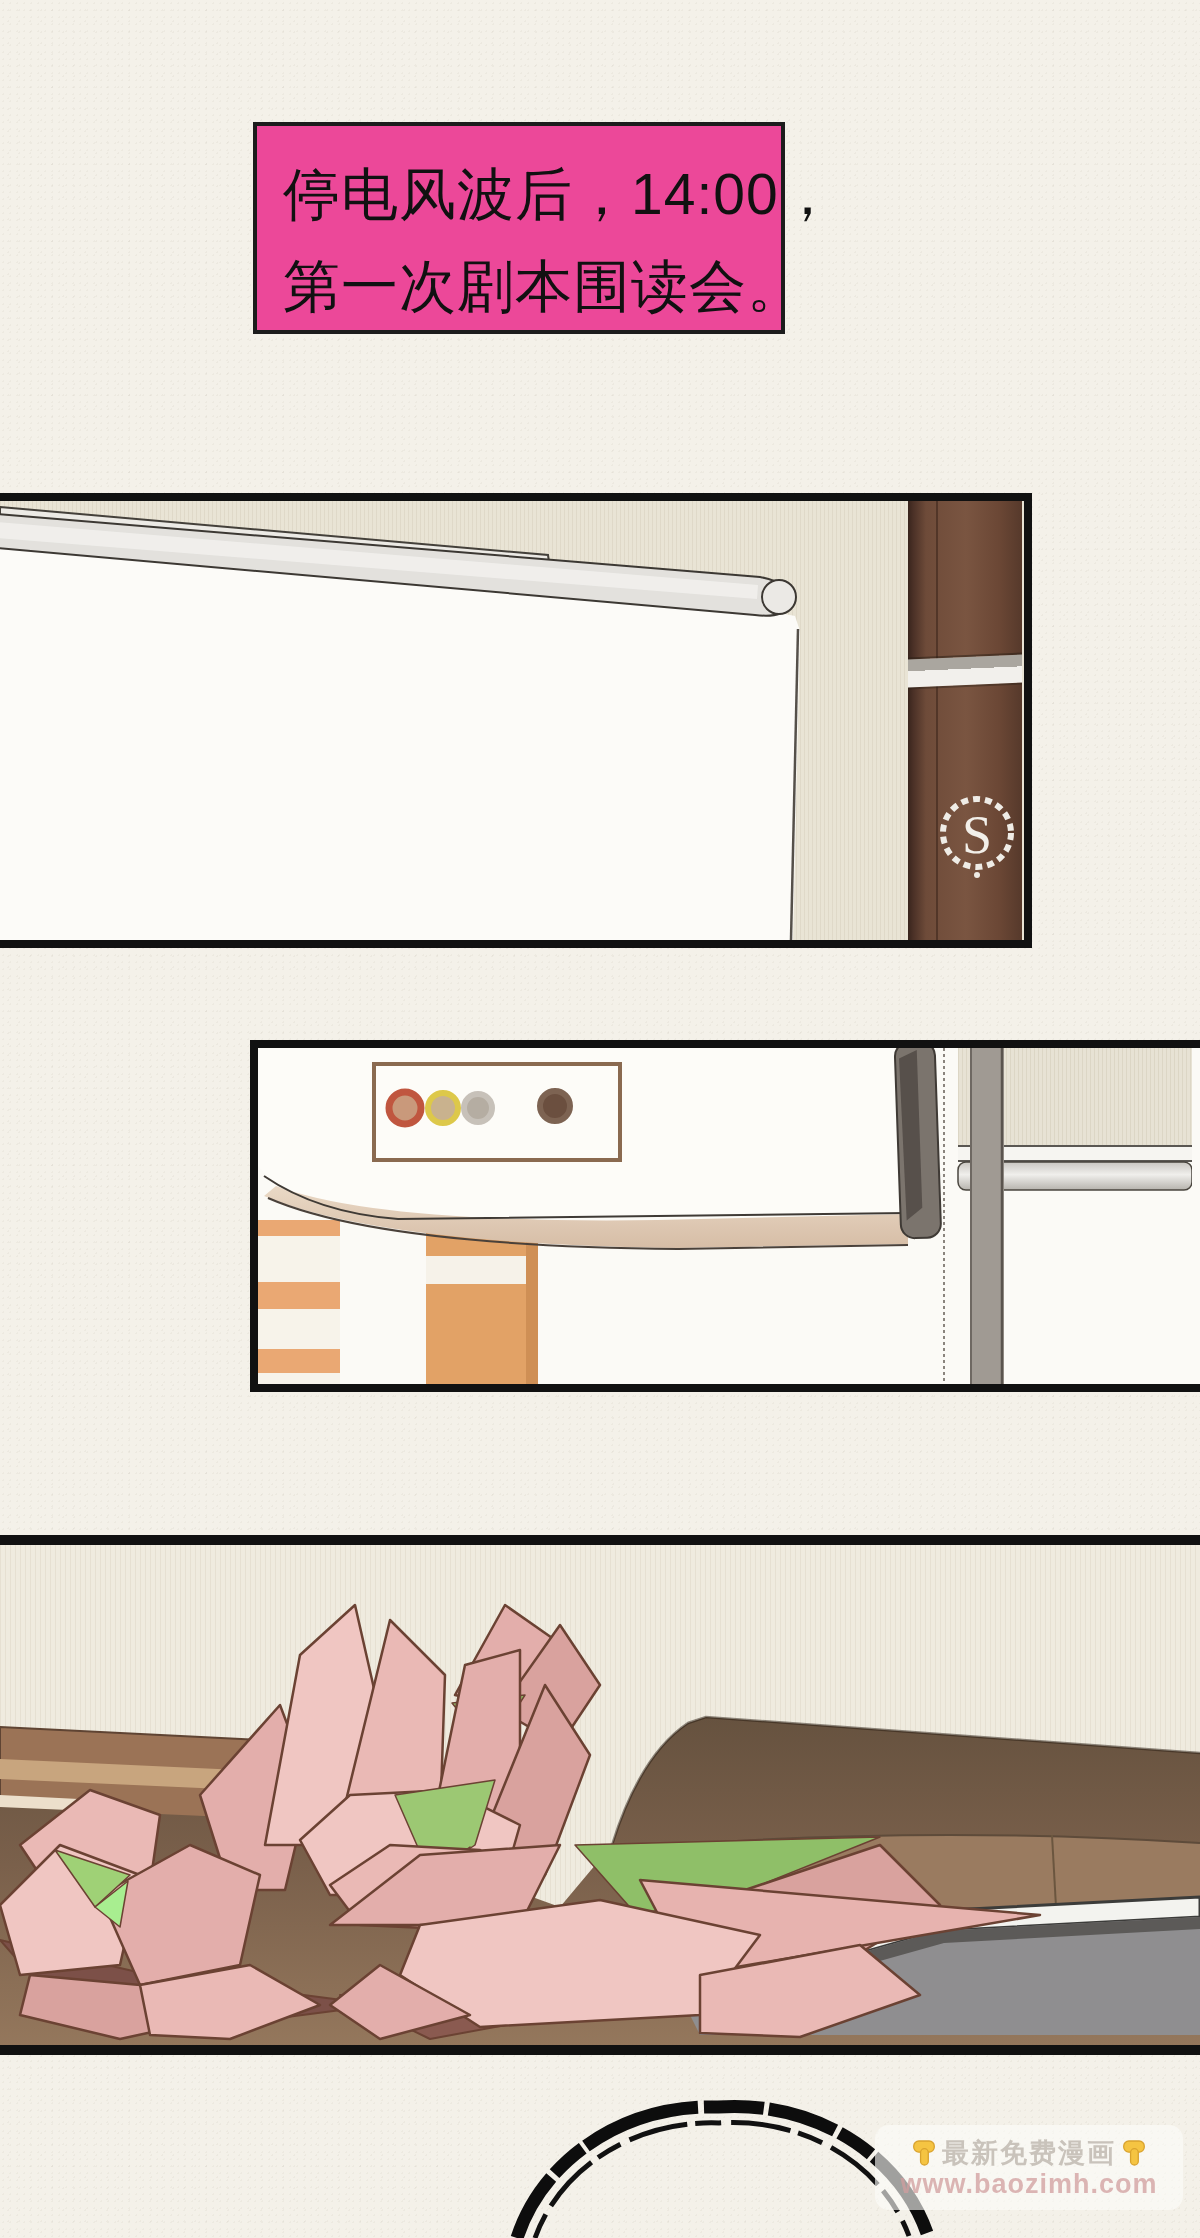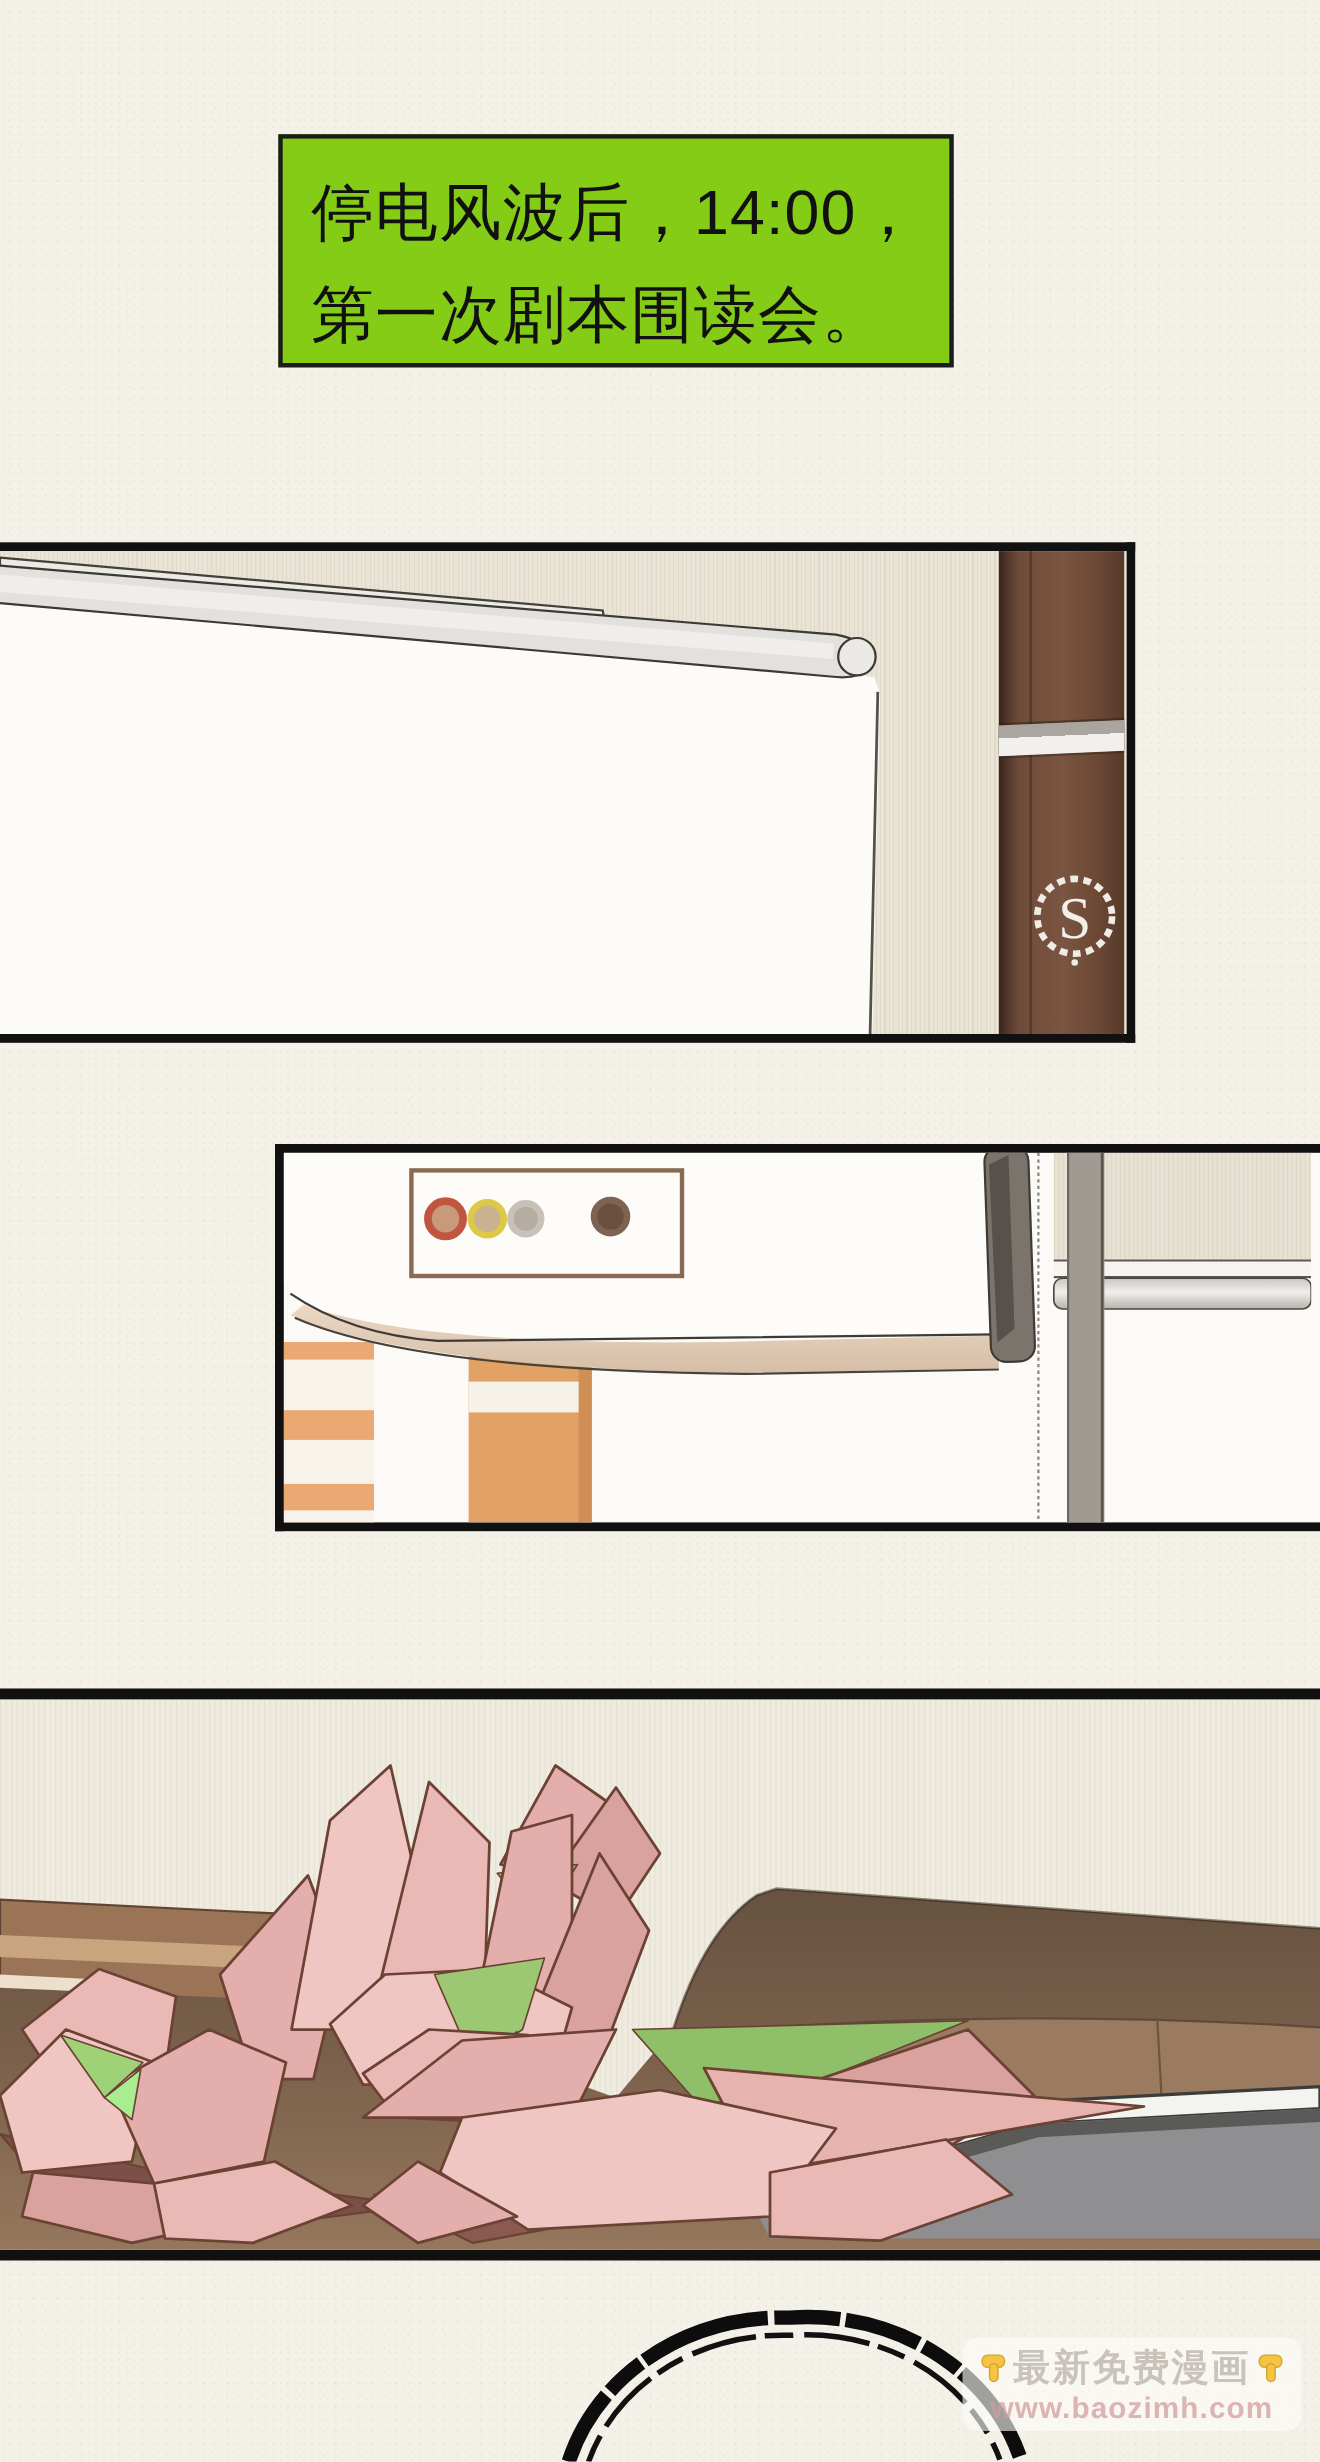--- a/index.html
+++ b/index.html
@@ -10,22 +10,22 @@
       radial-gradient(rgba(120,110,90,0.06) 1px, transparent 1px),
       radial-gradient(rgba(90,80,60,0.05) 1px, transparent 1px);
     background-size:7px 7px, 11px 11px;
     background-position:0 0, 3px 5px;
     font-family:"Liberation Sans", sans-serif;
   }
   .abs{position:absolute;}
 
   
   .caption-box{
-    left:253px;top:122px;width:614px;height:212px;
-    background:#84cc16;border:4px solid #1c1c1c;box-sizing:border-box;
+    left:253px;top:122px;width:532px;height:212px;
+    background:#ec4899;border:4px solid #1c1c1c;box-sizing:border-box;
     padding:22px 1px 0 26px;
   }
   .caption-line{
     font-size:57px;line-height:92px;color:#111;letter-spacing:1px;
     white-space:nowrap;
   }
 
   
   .panel{box-sizing:border-box;background:#fbfaf6;}
   .panel1{
@@ -59,21 +59,21 @@
     background:#efebdf;
   }
 
   
   .watermark{
     left:875px;top:2125px;width:308px;height:85px;border-radius:14px;
     background:rgba(252,251,248,0.62);
     display:flex;flex-direction:column;align-items:center;justify-content:center;
   }
   .wm-row{display:flex;align-items:center;gap:6px;}
-  .wm-text{font-size:34px;font-weight:bold;color:#c9c3bb;letter-spacing:2px;}
+  .wm-text{font-size:27px;font-weight:bold;color:#c9c3bb;letter-spacing:2px;}
   .wm-url{font-size:27px;font-weight:bold;color:rgba(208,158,158,0.75);letter-spacing:1px;margin-top:-2px;}
 
   svg{display:block;}
 </style>
 </head>
 <body>
 
 <div class="abs caption-box">
   <div class="caption-line">停电风波后，14:00，</div>
   <div class="caption-line">第一次剧本围读会。</div>

